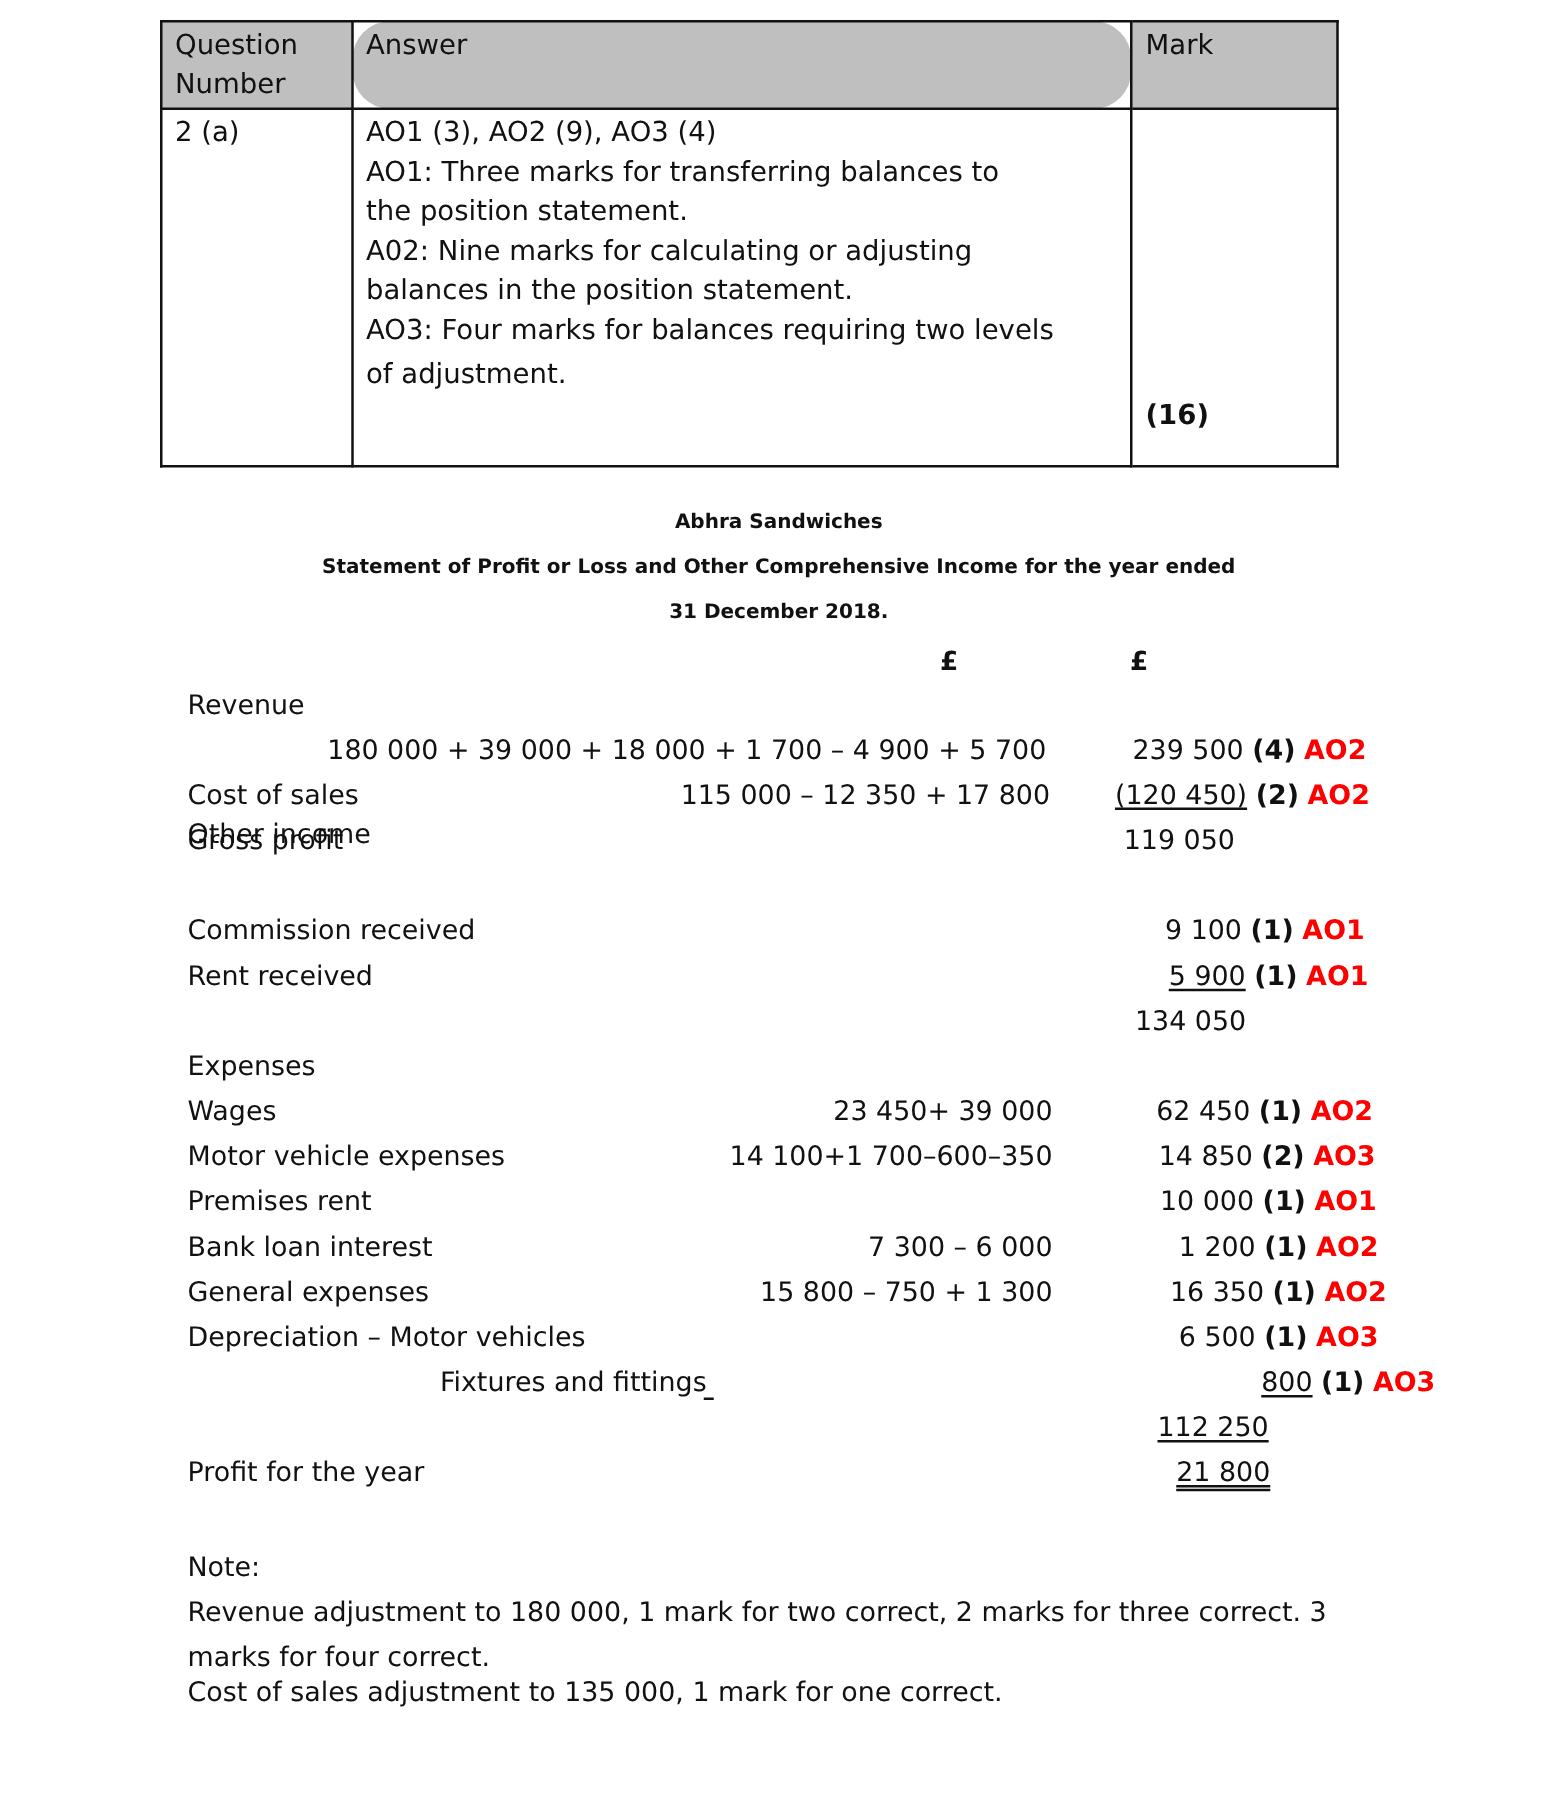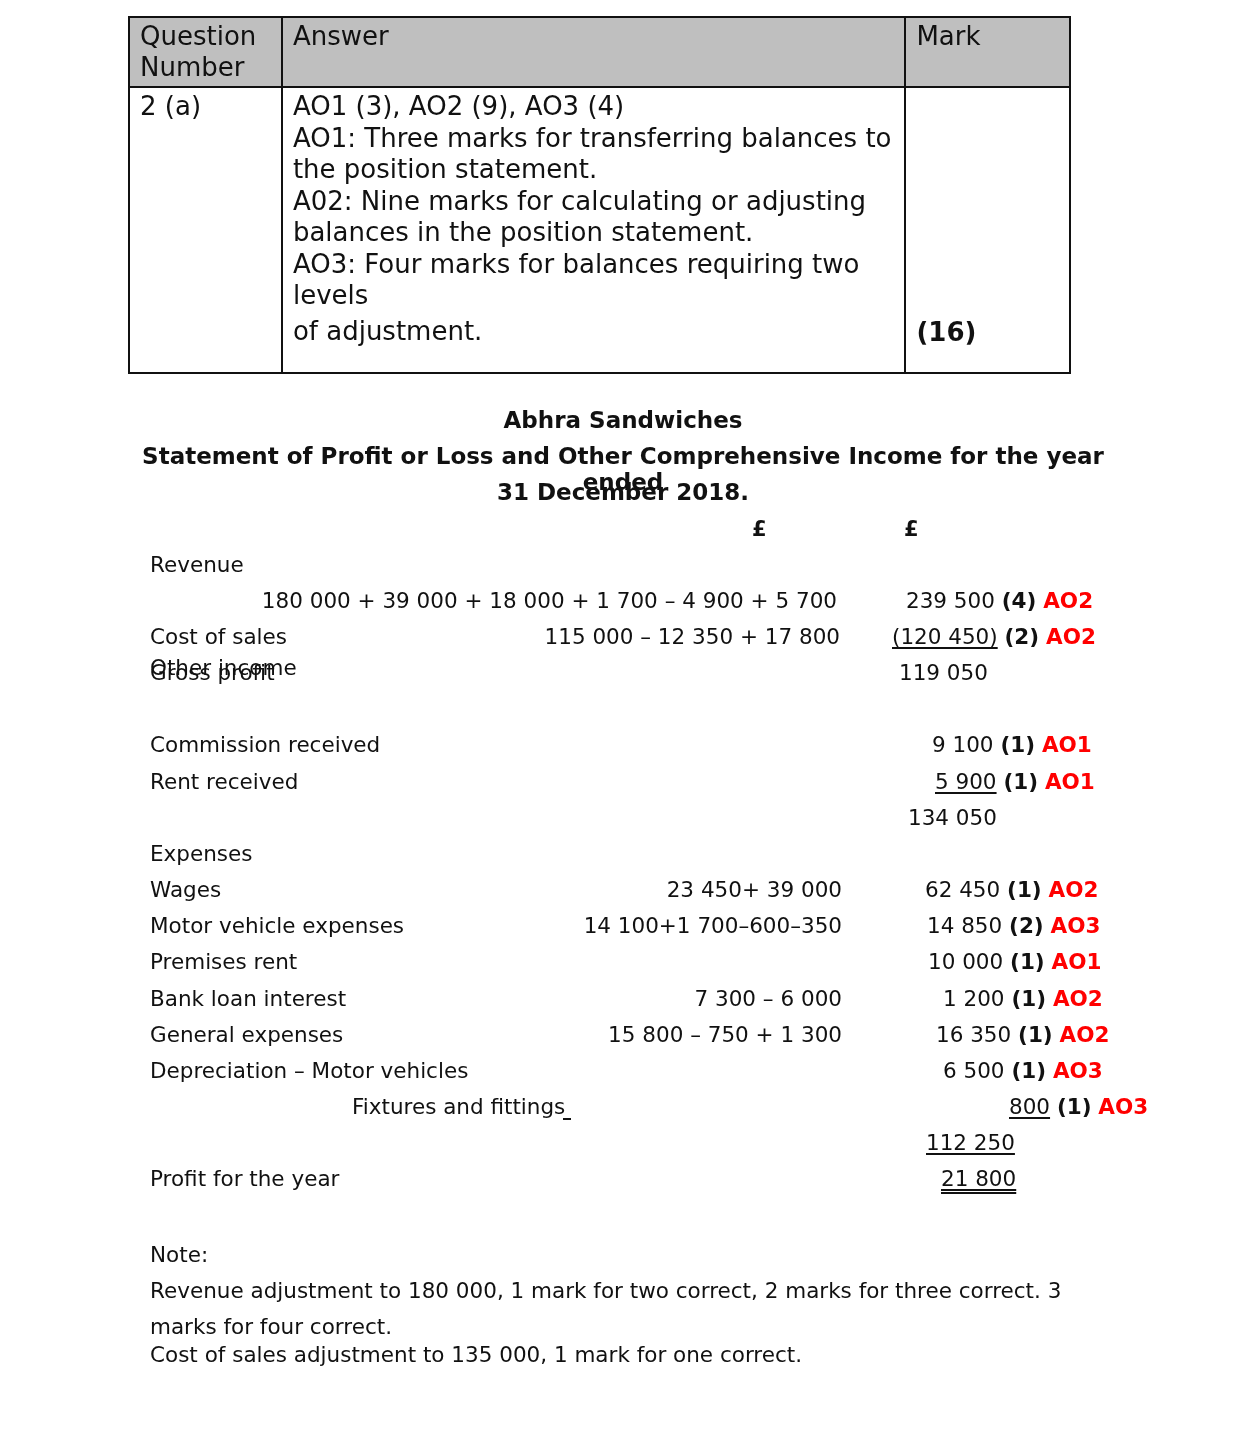--- a/index.html
+++ b/index.html
@@ -6,41 +6,41 @@
   body {
     width: 1244px; height: 1436px; position: relative; overflow: hidden;
     font-family: "DejaVu Sans", "Liberation Sans", sans-serif;
     color: #111111;
   }
   .page { position: absolute; left: 0; top: 0; width: 1244px; height: 1436px; }
 
   
   .ms-table {
     position: absolute; left: 128px; top: 16px; width: 943px;
-    border-collapse: collapse; font-size: 26px;
+    border-collapse: collapse; font-size: 22px;
   }
   .ms-table td, .ms-table th {
     border: 2px solid #111; vertical-align: top; padding: 3px 10px; text-align: left;
     font-weight: normal;
   }
   .ms-table thead th { background: #bfbfbf; height: 59px; line-height: 31px; }
   .ms-table tbody td { height: 278px; line-height: 31.5px; }
   .col-q { width: 131px; }
-  .col-a { width: 604px; }
+  .col-a { width: 604px; border-radius: 30px; }
   .col-m { width: 143px; }
   .bold { font-weight: bold; }
   .mark-cell { position: relative; border-radius: 30px; }
   .mark-total { position: absolute; left: 10px; top: 229px; font-weight: bold; }
   .answer-line { display: block; }
   .answer-line.last { margin-top: 4px; }
 
   
   .heading {
     position: absolute; left: 140px; width: 966px; text-align: center;
-    font-weight: bold; font-size: 23px;
+    font-weight: bold; font-size: 16px;
   }
   .pound { position: absolute; font-weight: bold; font-size: 21px; }
 
   .row { position: absolute; left: 0; width: 1244px; height: 30px; font-size: 21.5px; }
   .row .label { position: absolute; left: 150px; white-space: nowrap; }
   .row .label.indent { left: 309px; }
   .row .calc { position: absolute; right: 402px; white-space: nowrap; text-align: right; }
   .row .amt { position: absolute; white-space: nowrap; }
   .row .amt .val { }
   .row .amt .marks { font-weight: bold; }

